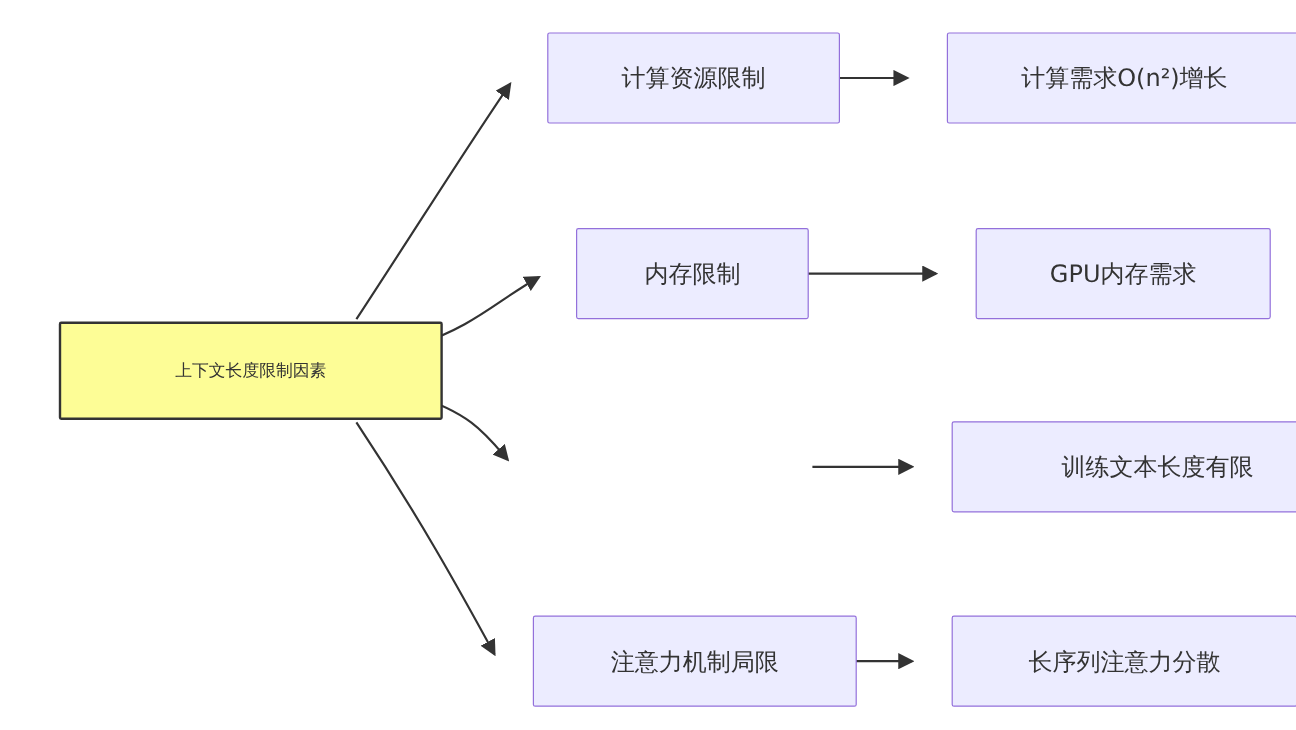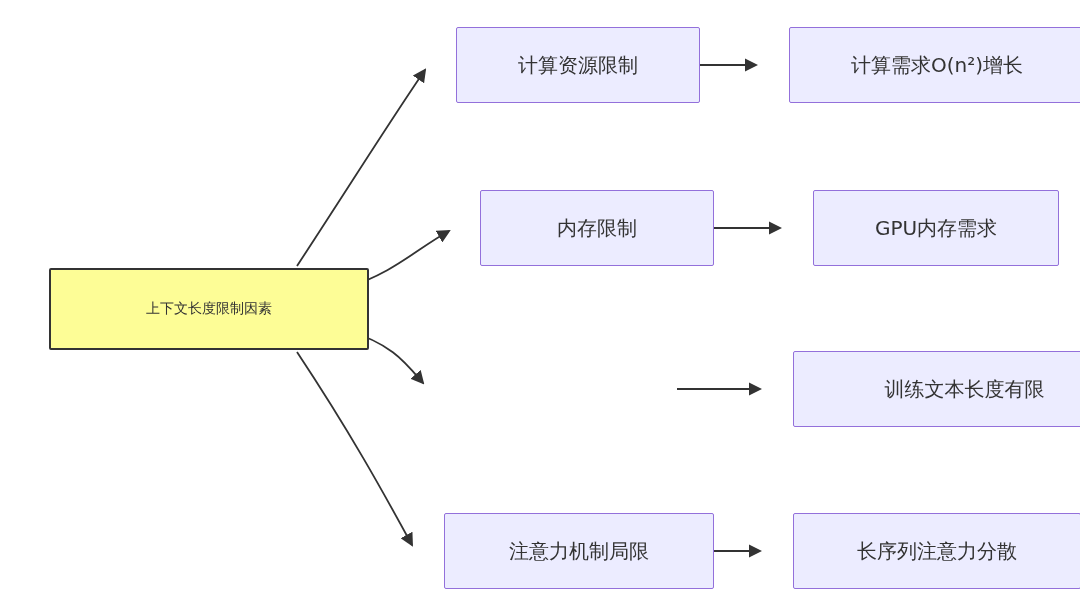--- a/index.html
+++ b/index.html
@@ -45,21 +45,21 @@
     height: 82px;
     font-size: 14px;
   }
   .node-mid, .node-end {
     background: #ECECFF;
     border: 1px solid #9370DB;
     height: 76px;
   }
   
   .mid-0 { left: 432px; top: 27px;  width: 244px; }
-  .mid-1 { left: 456px; top: 190px; width: 234px; }
+  .mid-1 { left: 456px; top: 190px; width: 194px; }
   .mid-2 { left: 430px; top: 351px; width: 246px; }
   .mid-3 { left: 420px; top: 513px; width: 270px; }
   
   .end-0 { left: 765px; top: 27px;  width: 296px; }
   .end-1 { left: 789px; top: 190px; width: 246px; }
   .end-2 { left: 769px; top: 351px; width: 343px; }
   .end-3 { left: 769px; top: 513px; width: 288px; }
 </style>
 </head>
 <body>

